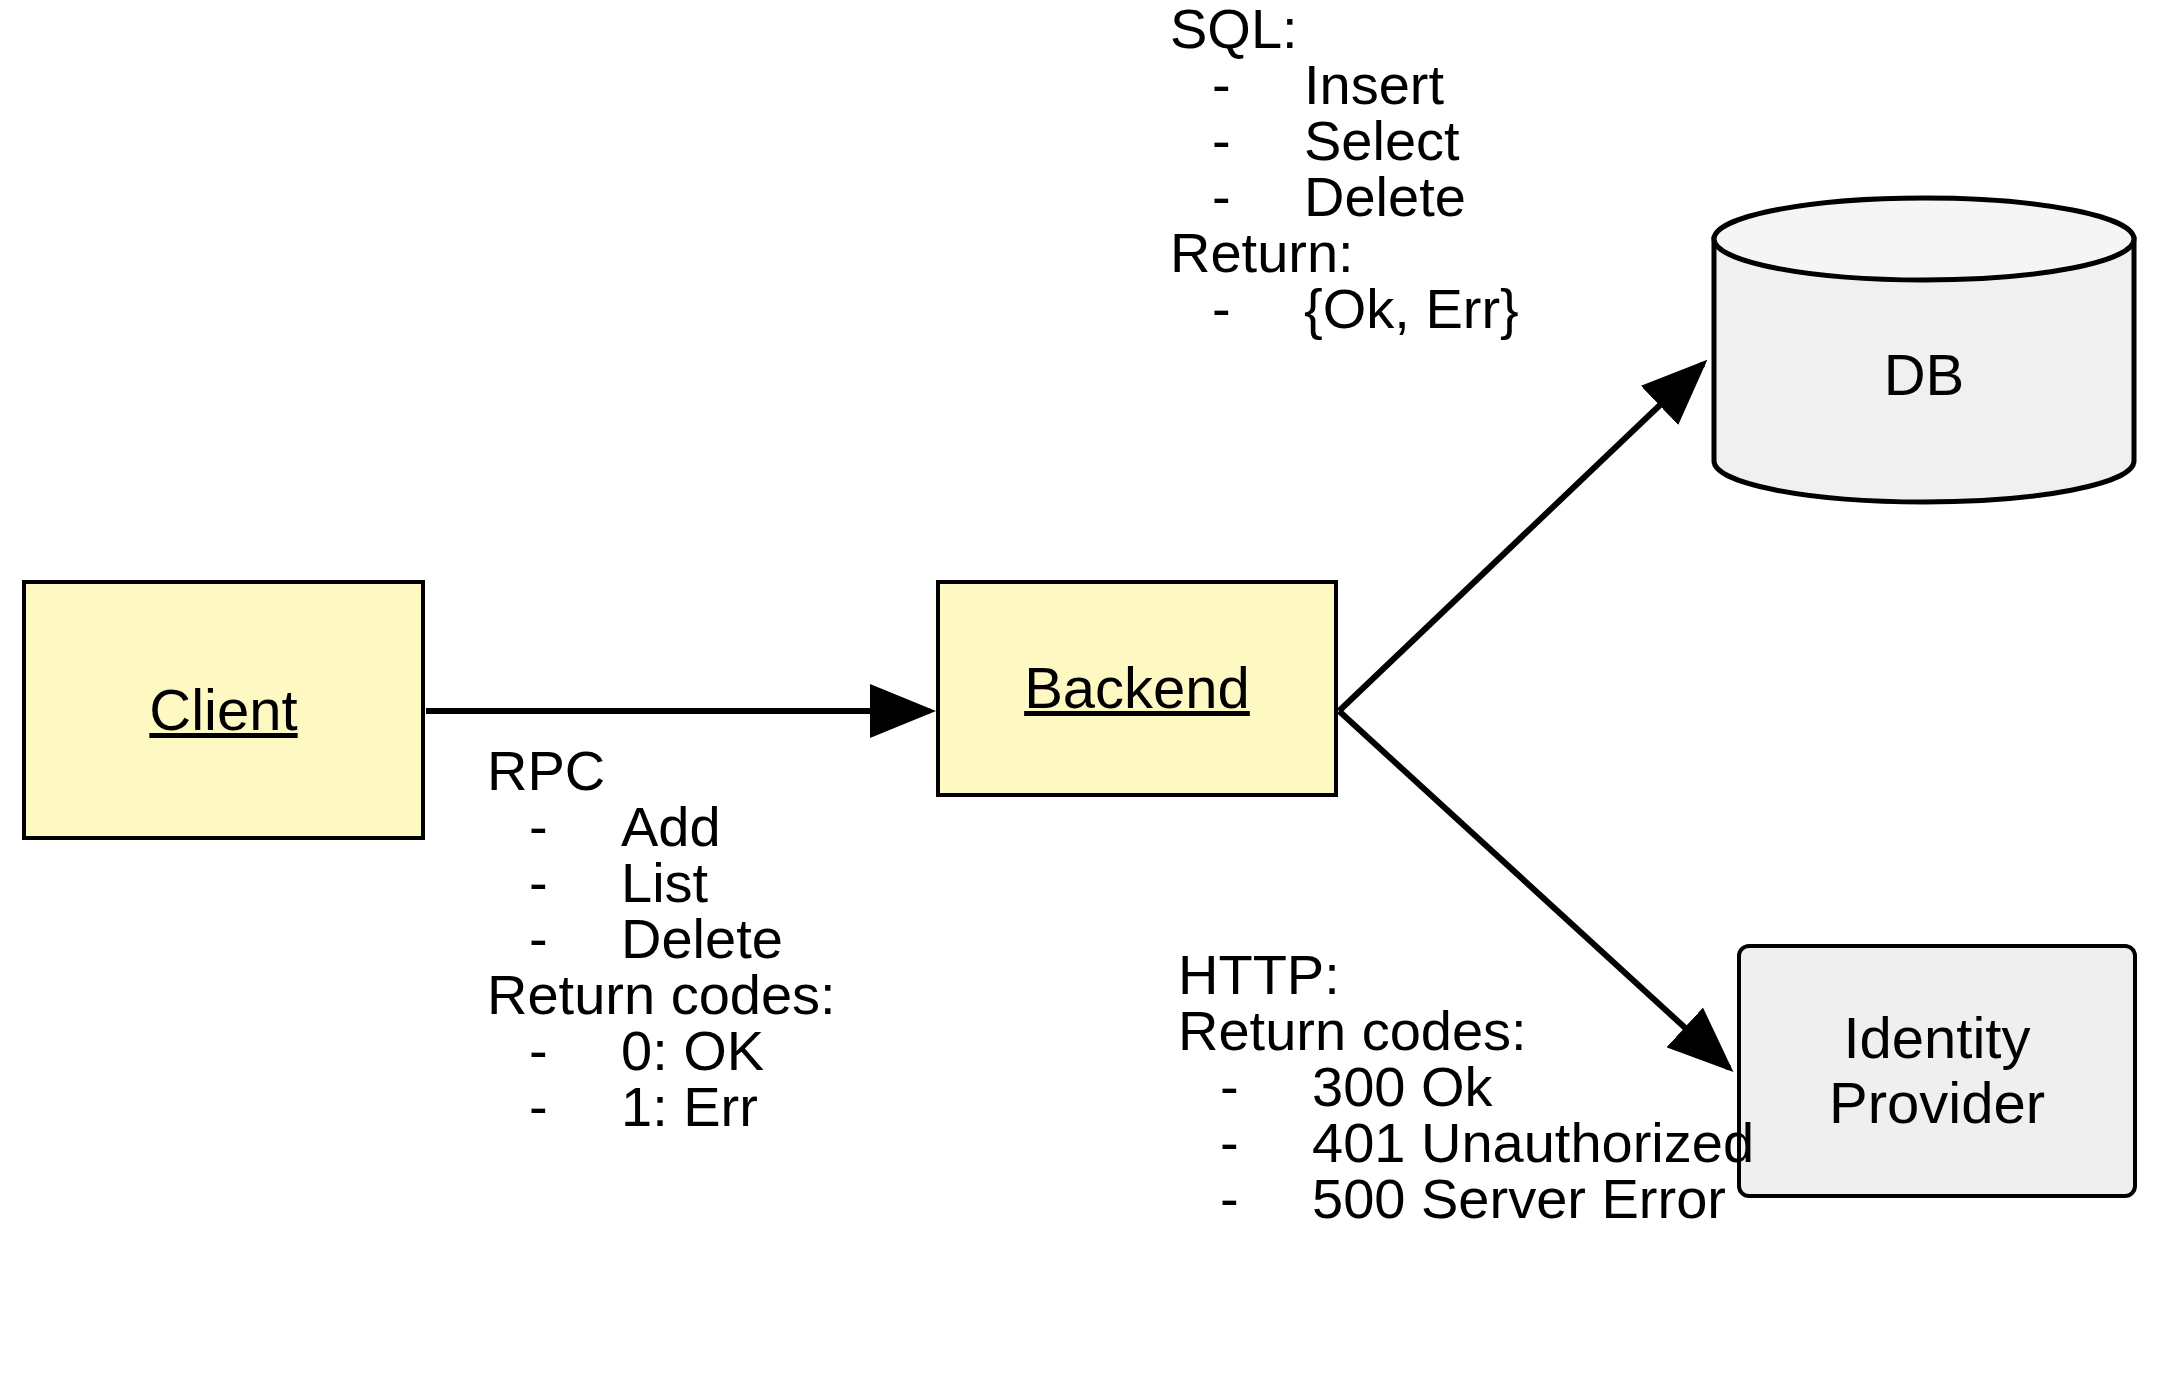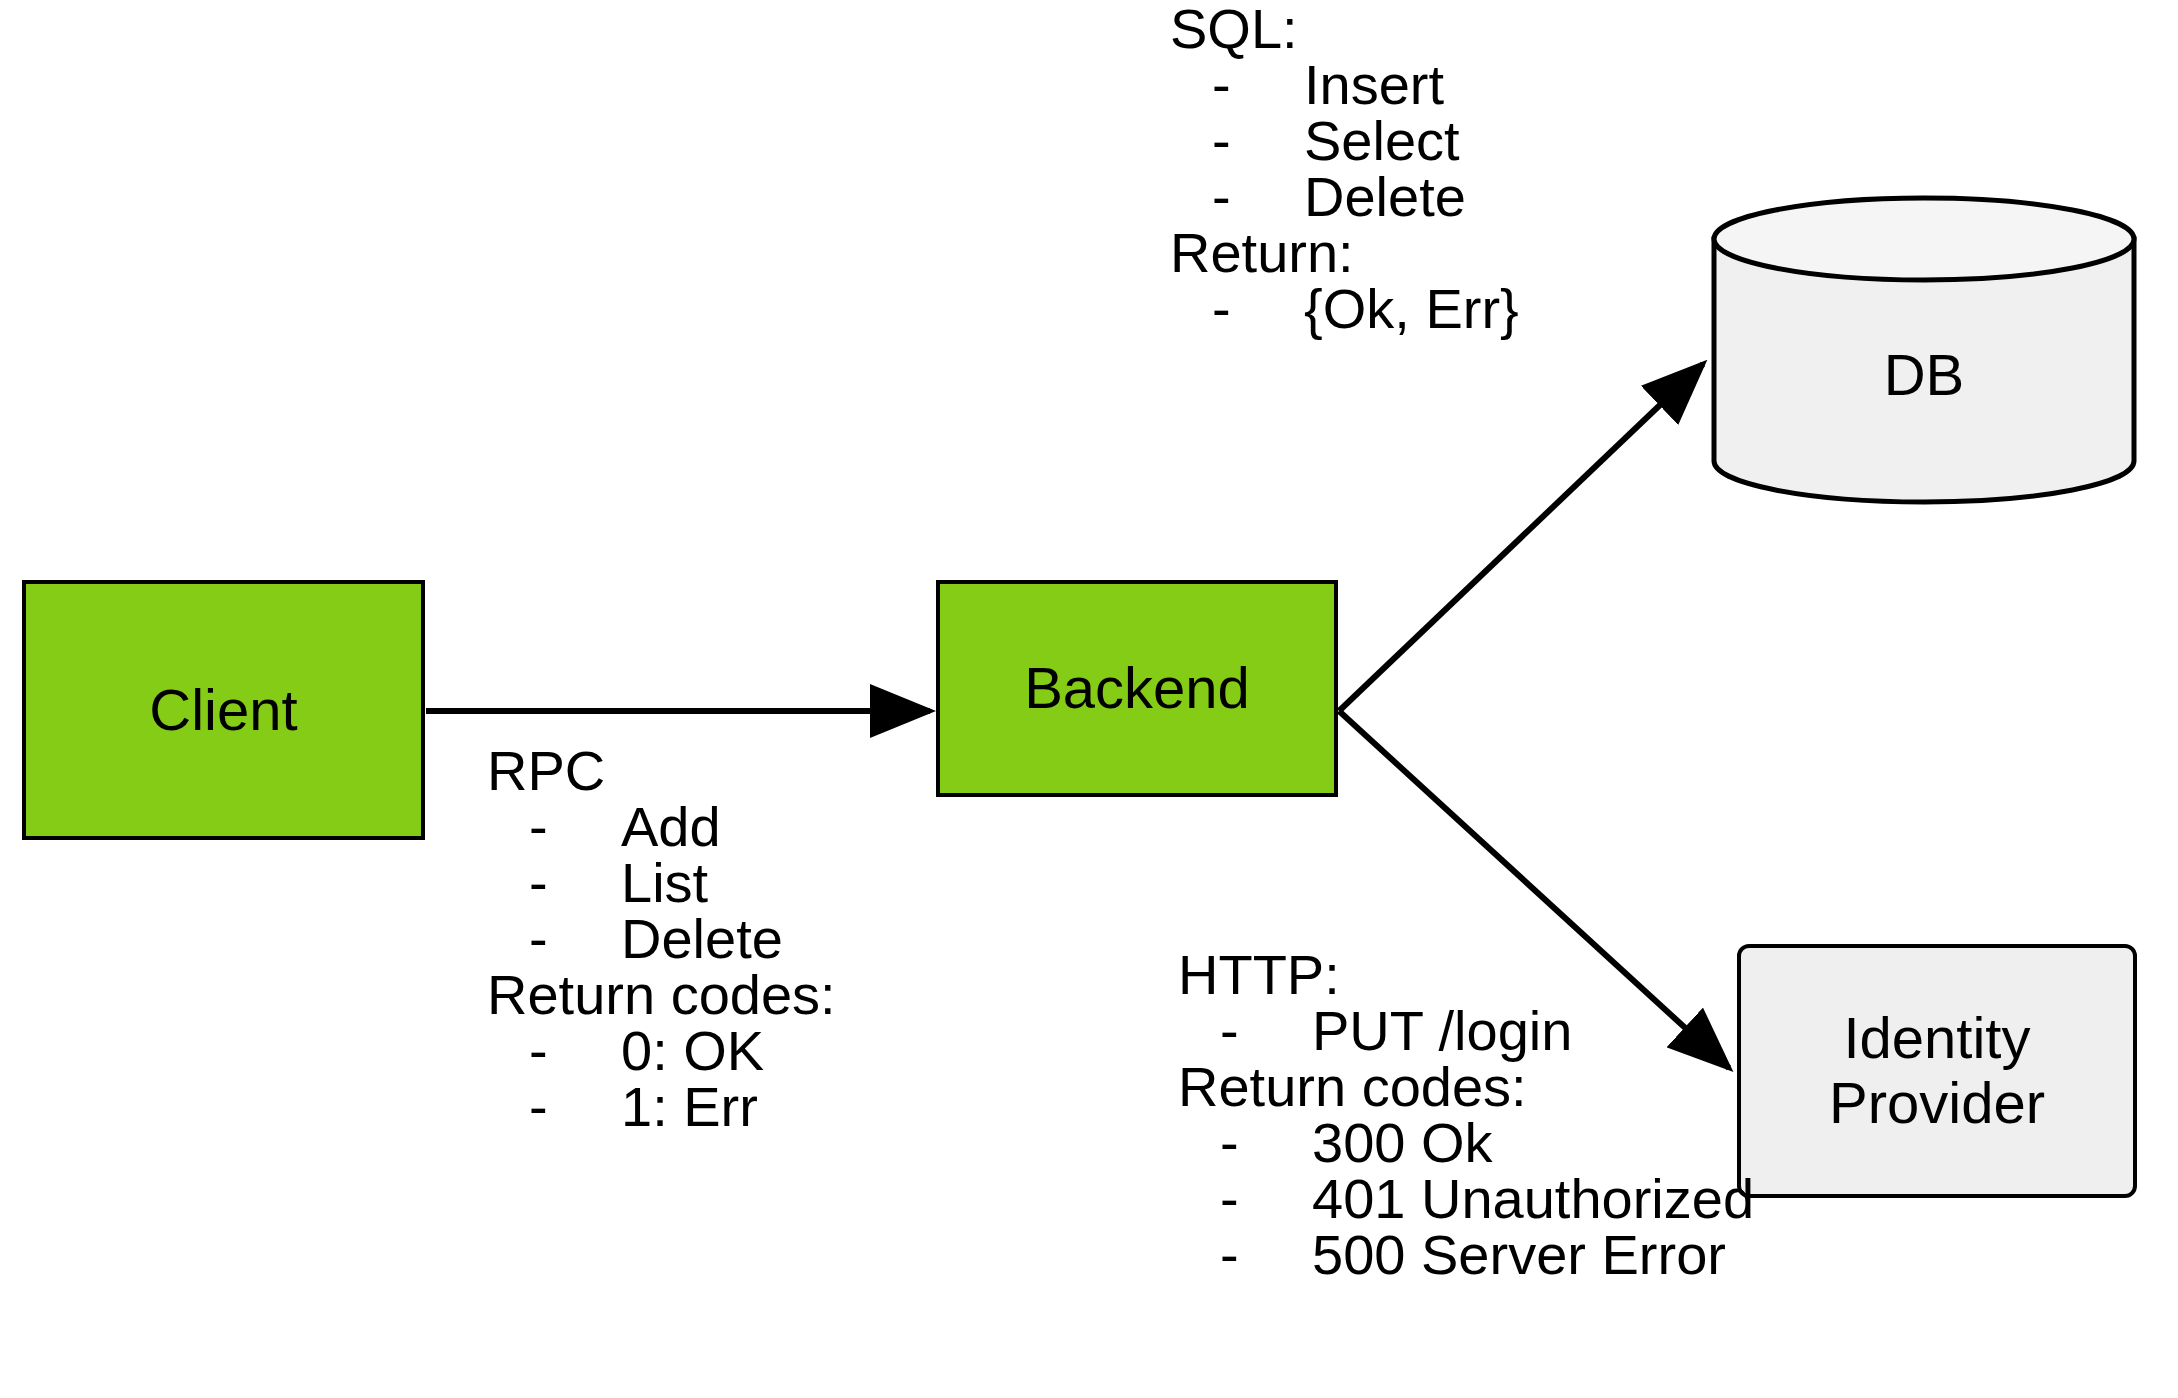--- a/index.html
+++ b/index.html
@@ -27,21 +27,22 @@
     position: absolute;
     box-sizing: border-box;
     border: 4px solid #000000;
     display: flex;
     align-items: center;
     justify-content: center;
     text-align: center;
     line-height: 1.12;
   }
   .node-box.yellow {
-    background: #84cc16;
+    background: #fef9c3;
+    text-decoration: underline;
   }
   .node-box.grey {
     background: #EFEFEF;
     border-radius: 12px;
   }
   .node-label {
     font-size: 58px;
     letter-spacing: 0px;
     white-space: pre-line;
   }
@@ -158,20 +159,19 @@
     <span class="ann-item"><span class="ann-bullet">-</span><span>Add</span></span>
     <span class="ann-item"><span class="ann-bullet">-</span><span>List</span></span>
     <span class="ann-item"><span class="ann-bullet">-</span><span>Delete</span></span>
     <span class="ann-head">Return codes:</span>
     <span class="ann-item"><span class="ann-bullet">-</span><span>0: OK</span></span>
     <span class="ann-item"><span class="ann-bullet">-</span><span>1: Err</span></span>
   </div>
 
   <div id="http-block" class="ann-block">
     <span class="ann-head">HTTP:</span>
-    <span class="ann-item"><span class="ann-bullet">-</span><span>PUT /login</span></span>
     <span class="ann-head">Return codes:</span>
     <span class="ann-item"><span class="ann-bullet">-</span><span>300 Ok</span></span>
     <span class="ann-item"><span class="ann-bullet">-</span><span>401 Unauthorized</span></span>
     <span class="ann-item"><span class="ann-bullet">-</span><span>500 Server Error</span></span>
   </div>
 
 </div>
 
 </body></html>

